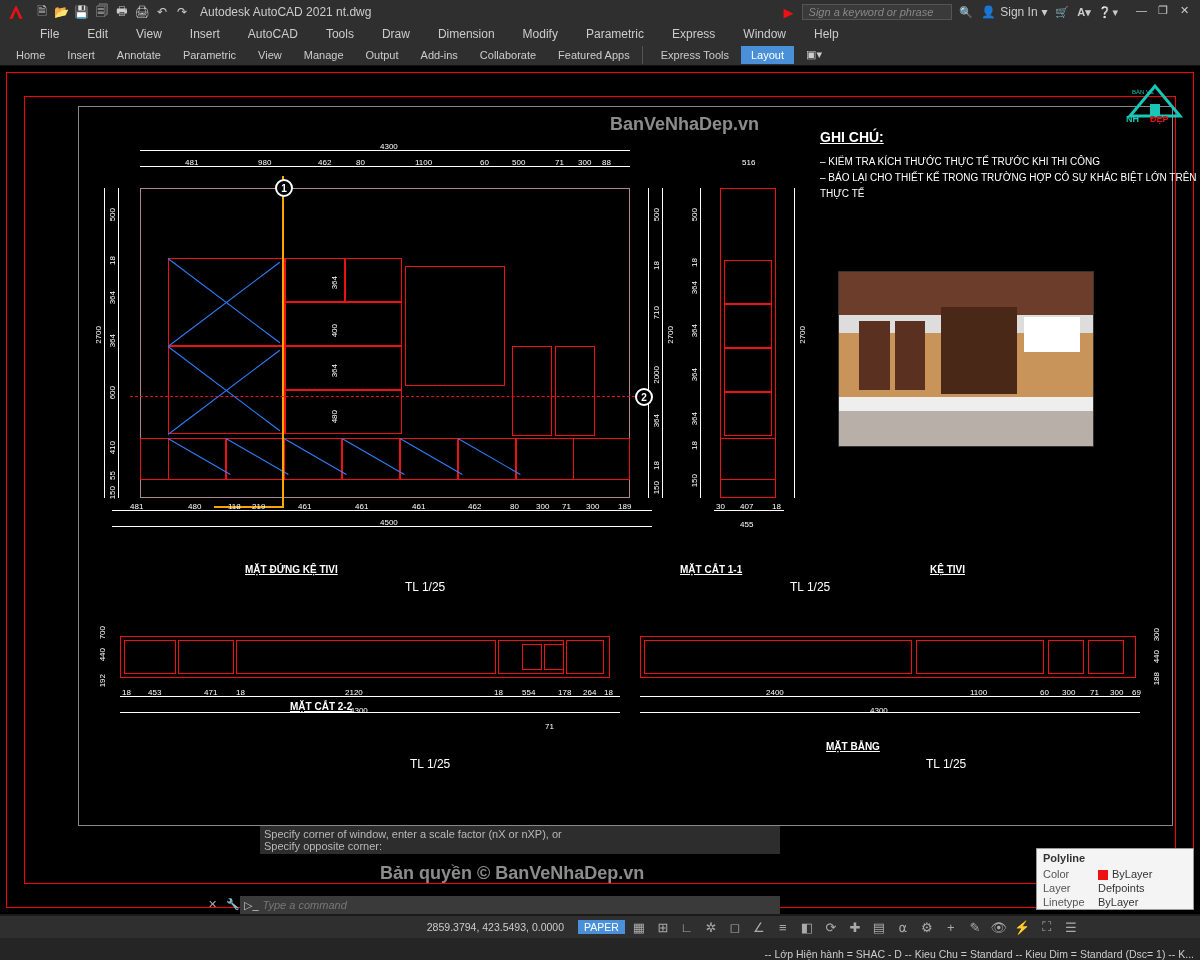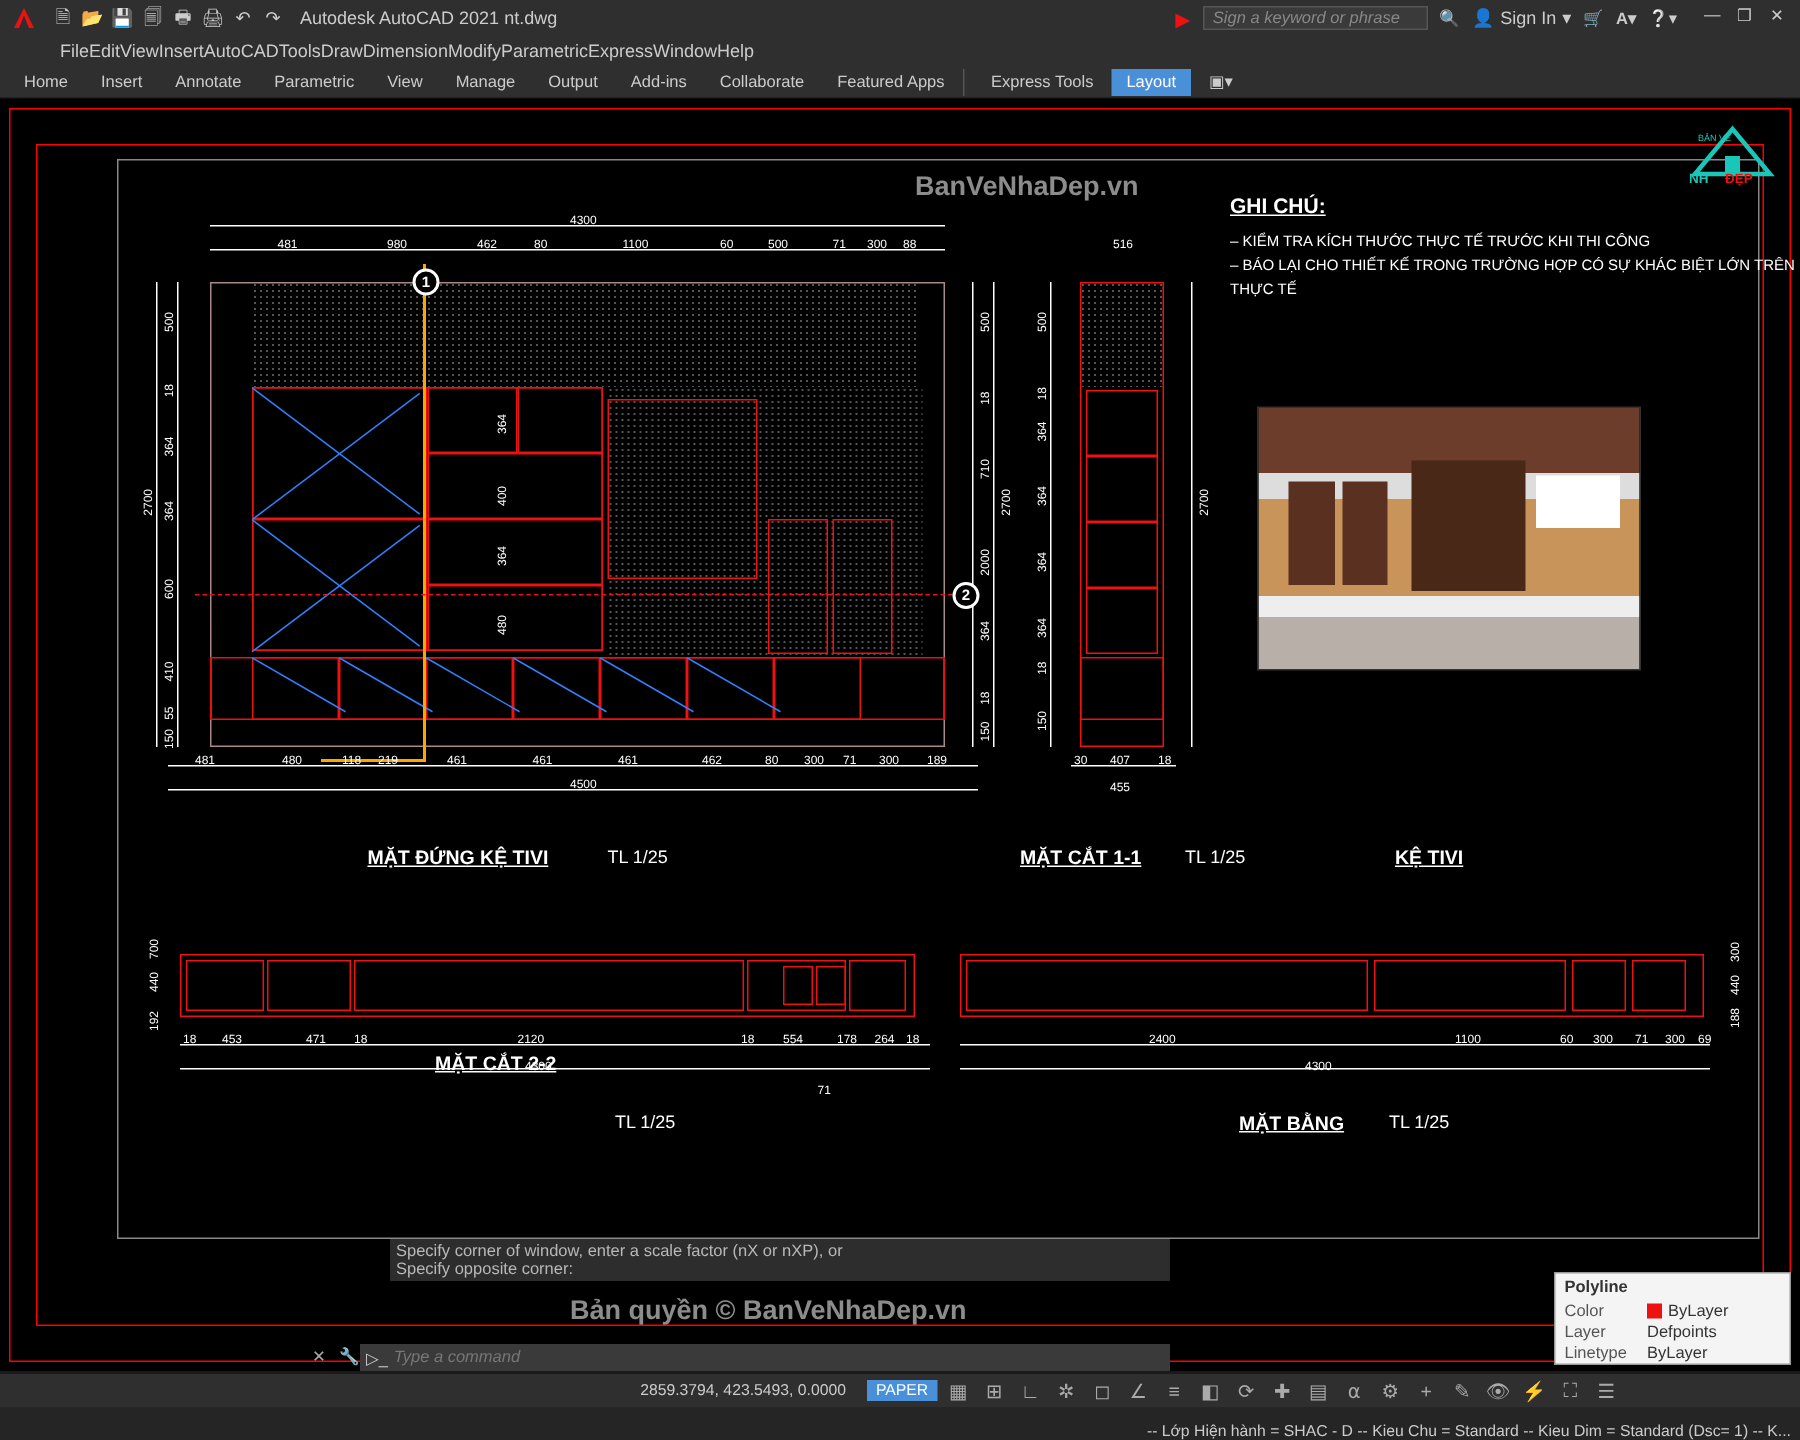--- a/index.html
+++ b/index.html
@@ -12,21 +12,21 @@
 .qat { display: flex; gap: 4px; margin-right: 10px; }
 .qat-icon { width: 16px; height: 16px; display: inline-flex; align-items: center; justify-content: center; color: #ccc; font-size: 12px; }
 .title-center { flex: 1; text-align: left; color: #ccc; font-size: 12px; }
 .title-right { display: flex; align-items: center; gap: 8px; }
 .search-box { background: #3a3a3a; border: 1px solid #555; padding: 1px 6px; width: 150px; font-size: 11px; color: #888; font-style: italic; }
 .signin { display: flex; align-items: center; gap: 4px; font-size: 12px; }
 .window-controls { display: flex; gap: 6px; margin-left: 10px; }
 .wc-btn { width: 16px; height: 16px; color: #ccc; font-size: 11px; cursor: pointer; }
 
 
-.menubar { height: 20px; background: #2f2f2f; display: flex; align-items: center; padding: 0 40px 0 40px; font-size: 12px; }
+.menubar { height: 20px; background: #2f2f2f; display: flex; align-items: center; padding: 0 40px 0 40px; font-size: 12px; gap: 28px; }
 .menubar span { color: #ccc; cursor: pointer; }
 
 
 .ribbon-tabs { height: 22px; background: #2f2f2f; display: flex; align-items: center; padding: 0 6px; font-size: 11px; gap: 2px; border-bottom: 1px solid #111; }
 .ribbon-tab { padding: 3px 10px; color: #ccc; cursor: pointer; }
 .ribbon-tab.active { background: #4a90d9; color: #fff; }
 .ribbon-tab.sep { border-right: 1px solid #555; padding-right: 12px; margin-right: 6px; }
 
 
 .canvas-area { position: absolute; top: 66px; left: 0; right: 0; bottom: 46px; background: #000; overflow: hidden; }
@@ -36,22 +36,22 @@
 
 
 .watermark-top { position: absolute; top: 48px; left: 610px; font-size: 18px; font-weight: bold; color: rgba(200,200,200,0.7); }
 .watermark-bottom { position: absolute; bottom: 30px; left: 380px; font-size: 18px; font-weight: bold; color: rgba(200,200,200,0.7); }
 .logo-corner { position: absolute; top: 8px; right: 10px; width: 70px; height: 50px; }
 
 
 .drawing { position: absolute; inset: 0; }
 .dim-text { position: absolute; color: #fff; font-size: 8px; white-space: nowrap; }
 .dim-text.v { writing-mode: vertical-rl; transform: rotate(180deg); }
-.view-title { position: absolute; color: #fff; font-size: 13px; font-weight: 600; text-decoration: underline; }
-.view-scale { position: absolute; color: #fff; font-size: 12px; }
+.view-title { position: absolute; color: #fff; font-size: 10px; font-weight: 600; text-decoration: underline; }
+.view-scale { position: absolute; color: #fff; font-size: 12px; margin-top: 16px; }
 .red-rect { position: absolute; border: 1px solid #e11; }
 .blue-line { position: absolute; background: #3080ff; height: 1px; transform-origin: left center; }
 .white-line { position: absolute; background: #fff; }
 .orange-line { position: absolute; background: #ffa500; }
 .hatch { position: absolute; background: radial-gradient(#555 0.5px, transparent 0.5px); background-size: 4px 4px; }
 .section-marker { position: absolute; width: 18px; height: 18px; border: 2px solid #fff; border-radius: 50%; display: flex; align-items: center; justify-content: center; color: #fff; font-size: 10px; font-weight: bold; background: #000; }
 .section-marker::after { content:""; position:absolute; width:0; height:0; }
 
 
 .notes { position: absolute; top: 60px; left: 820px; color: #fff; font-size: 10px; line-height: 1.6; }

